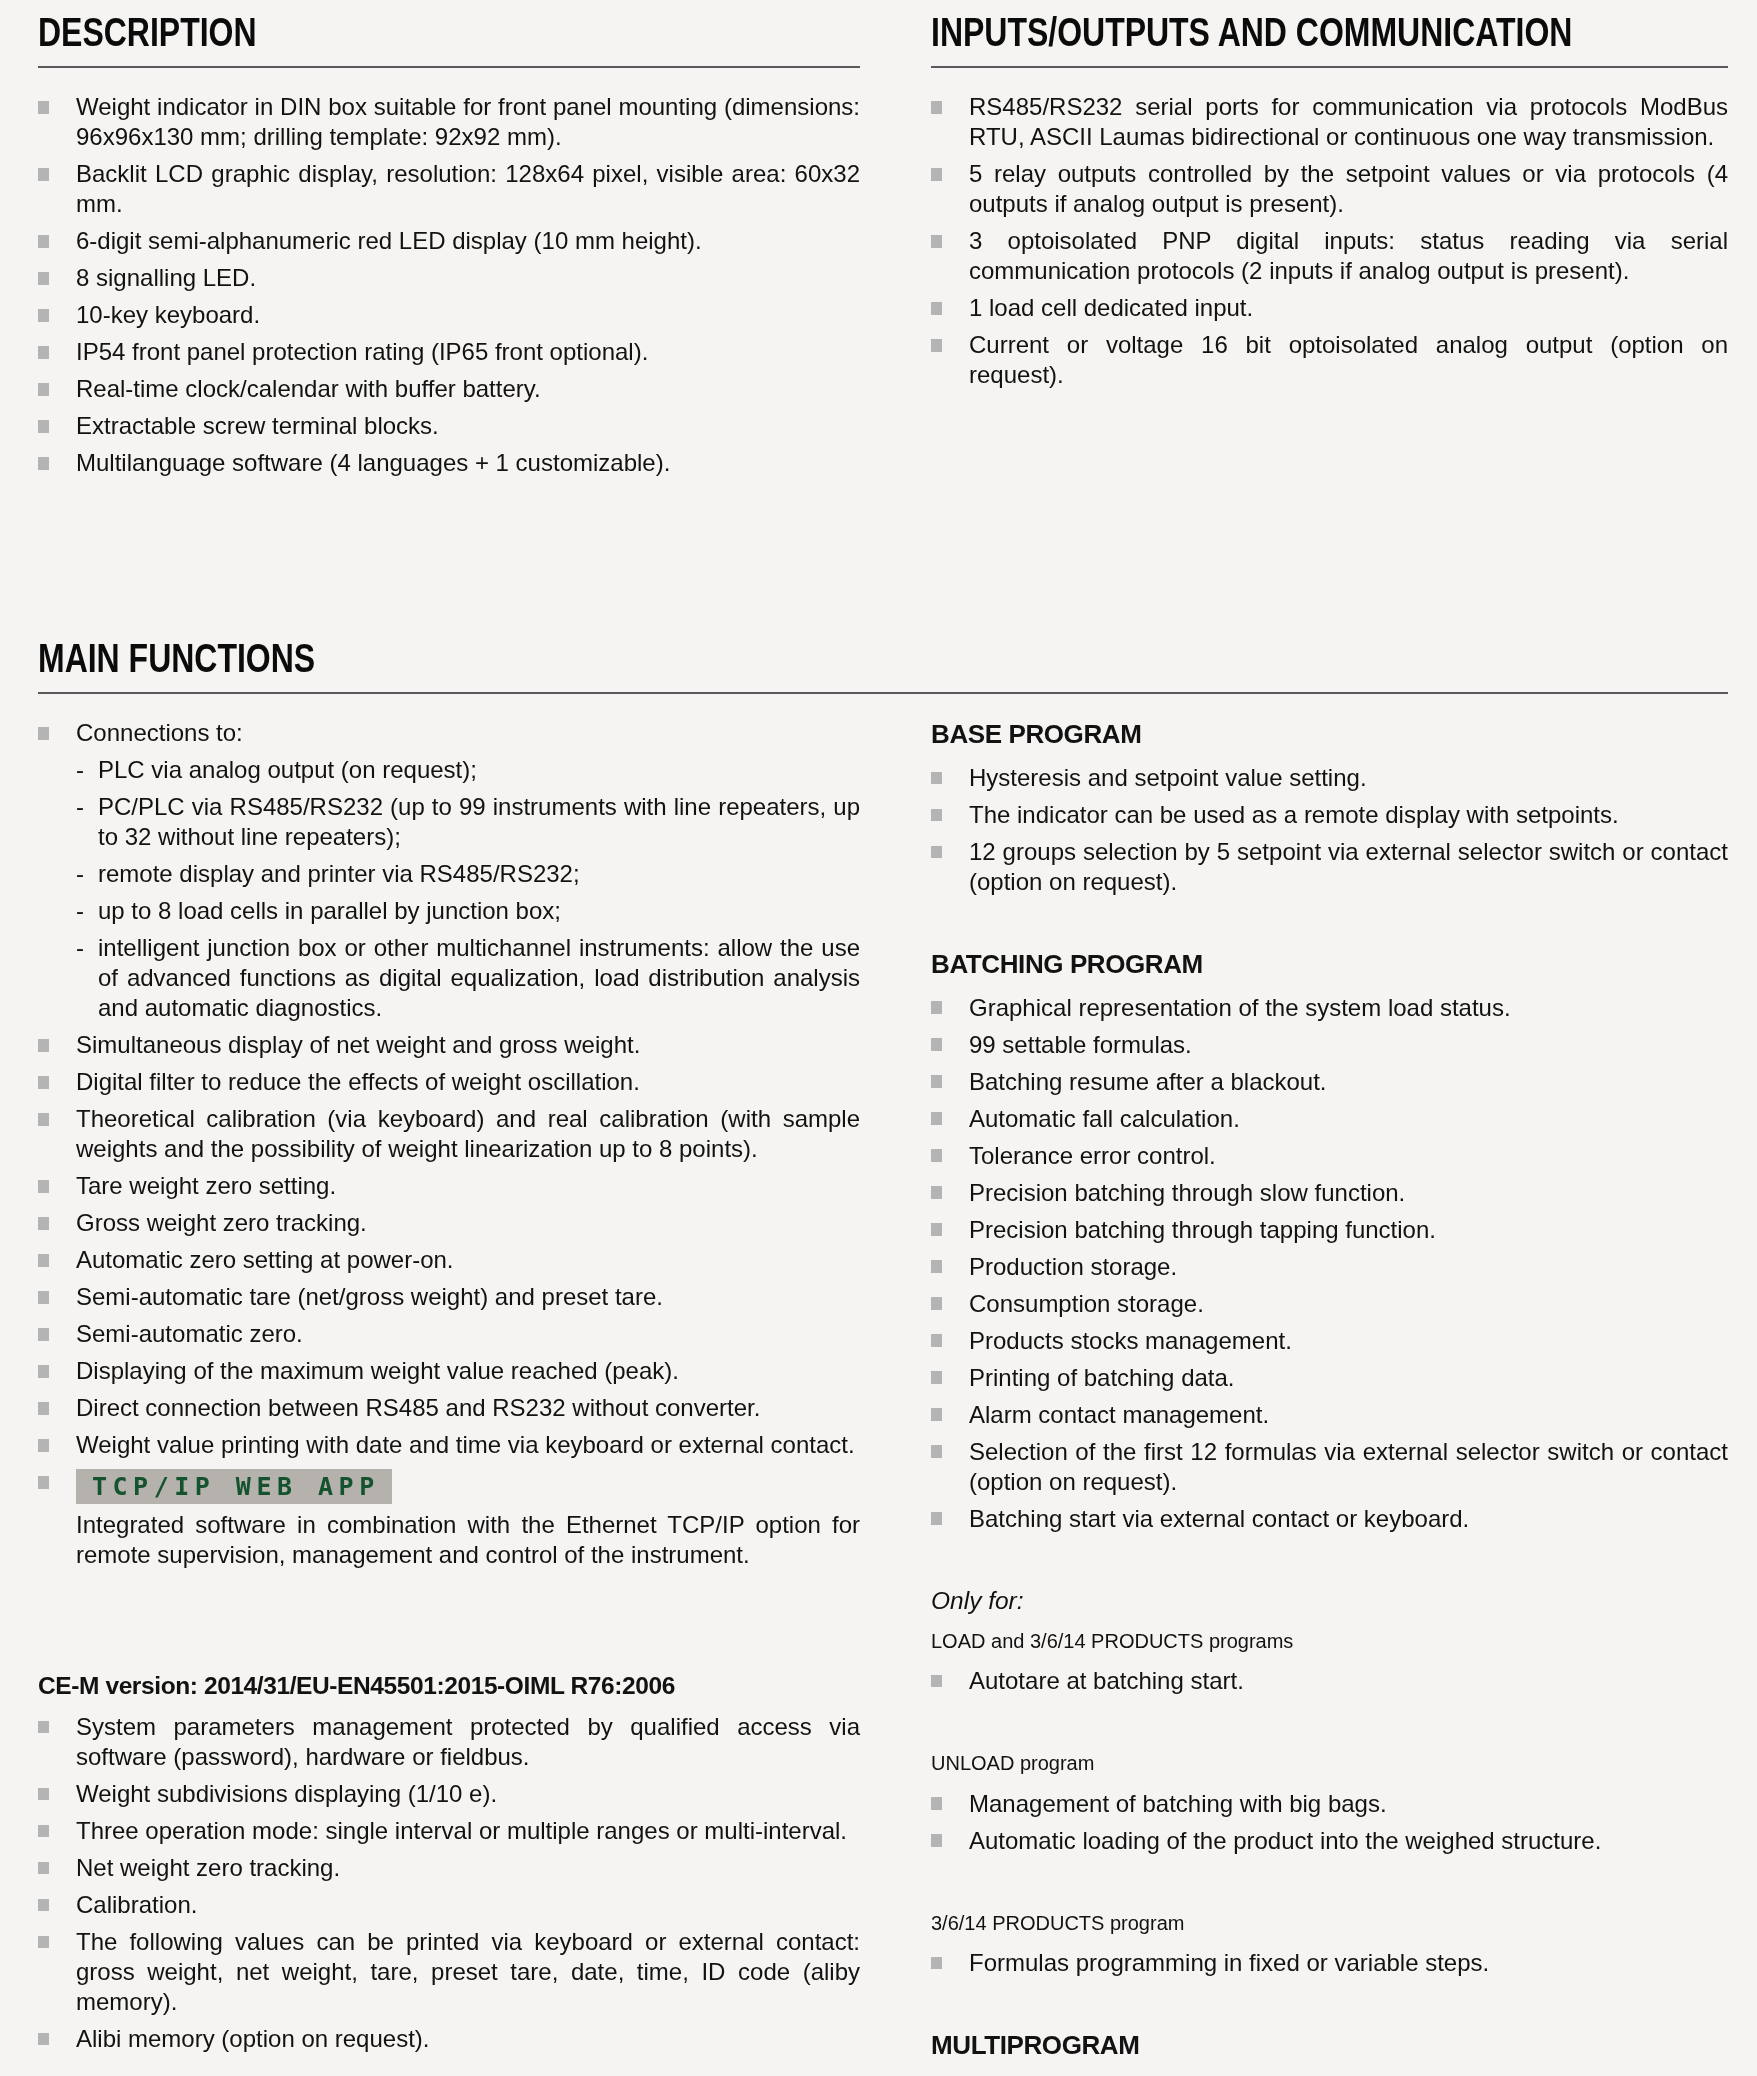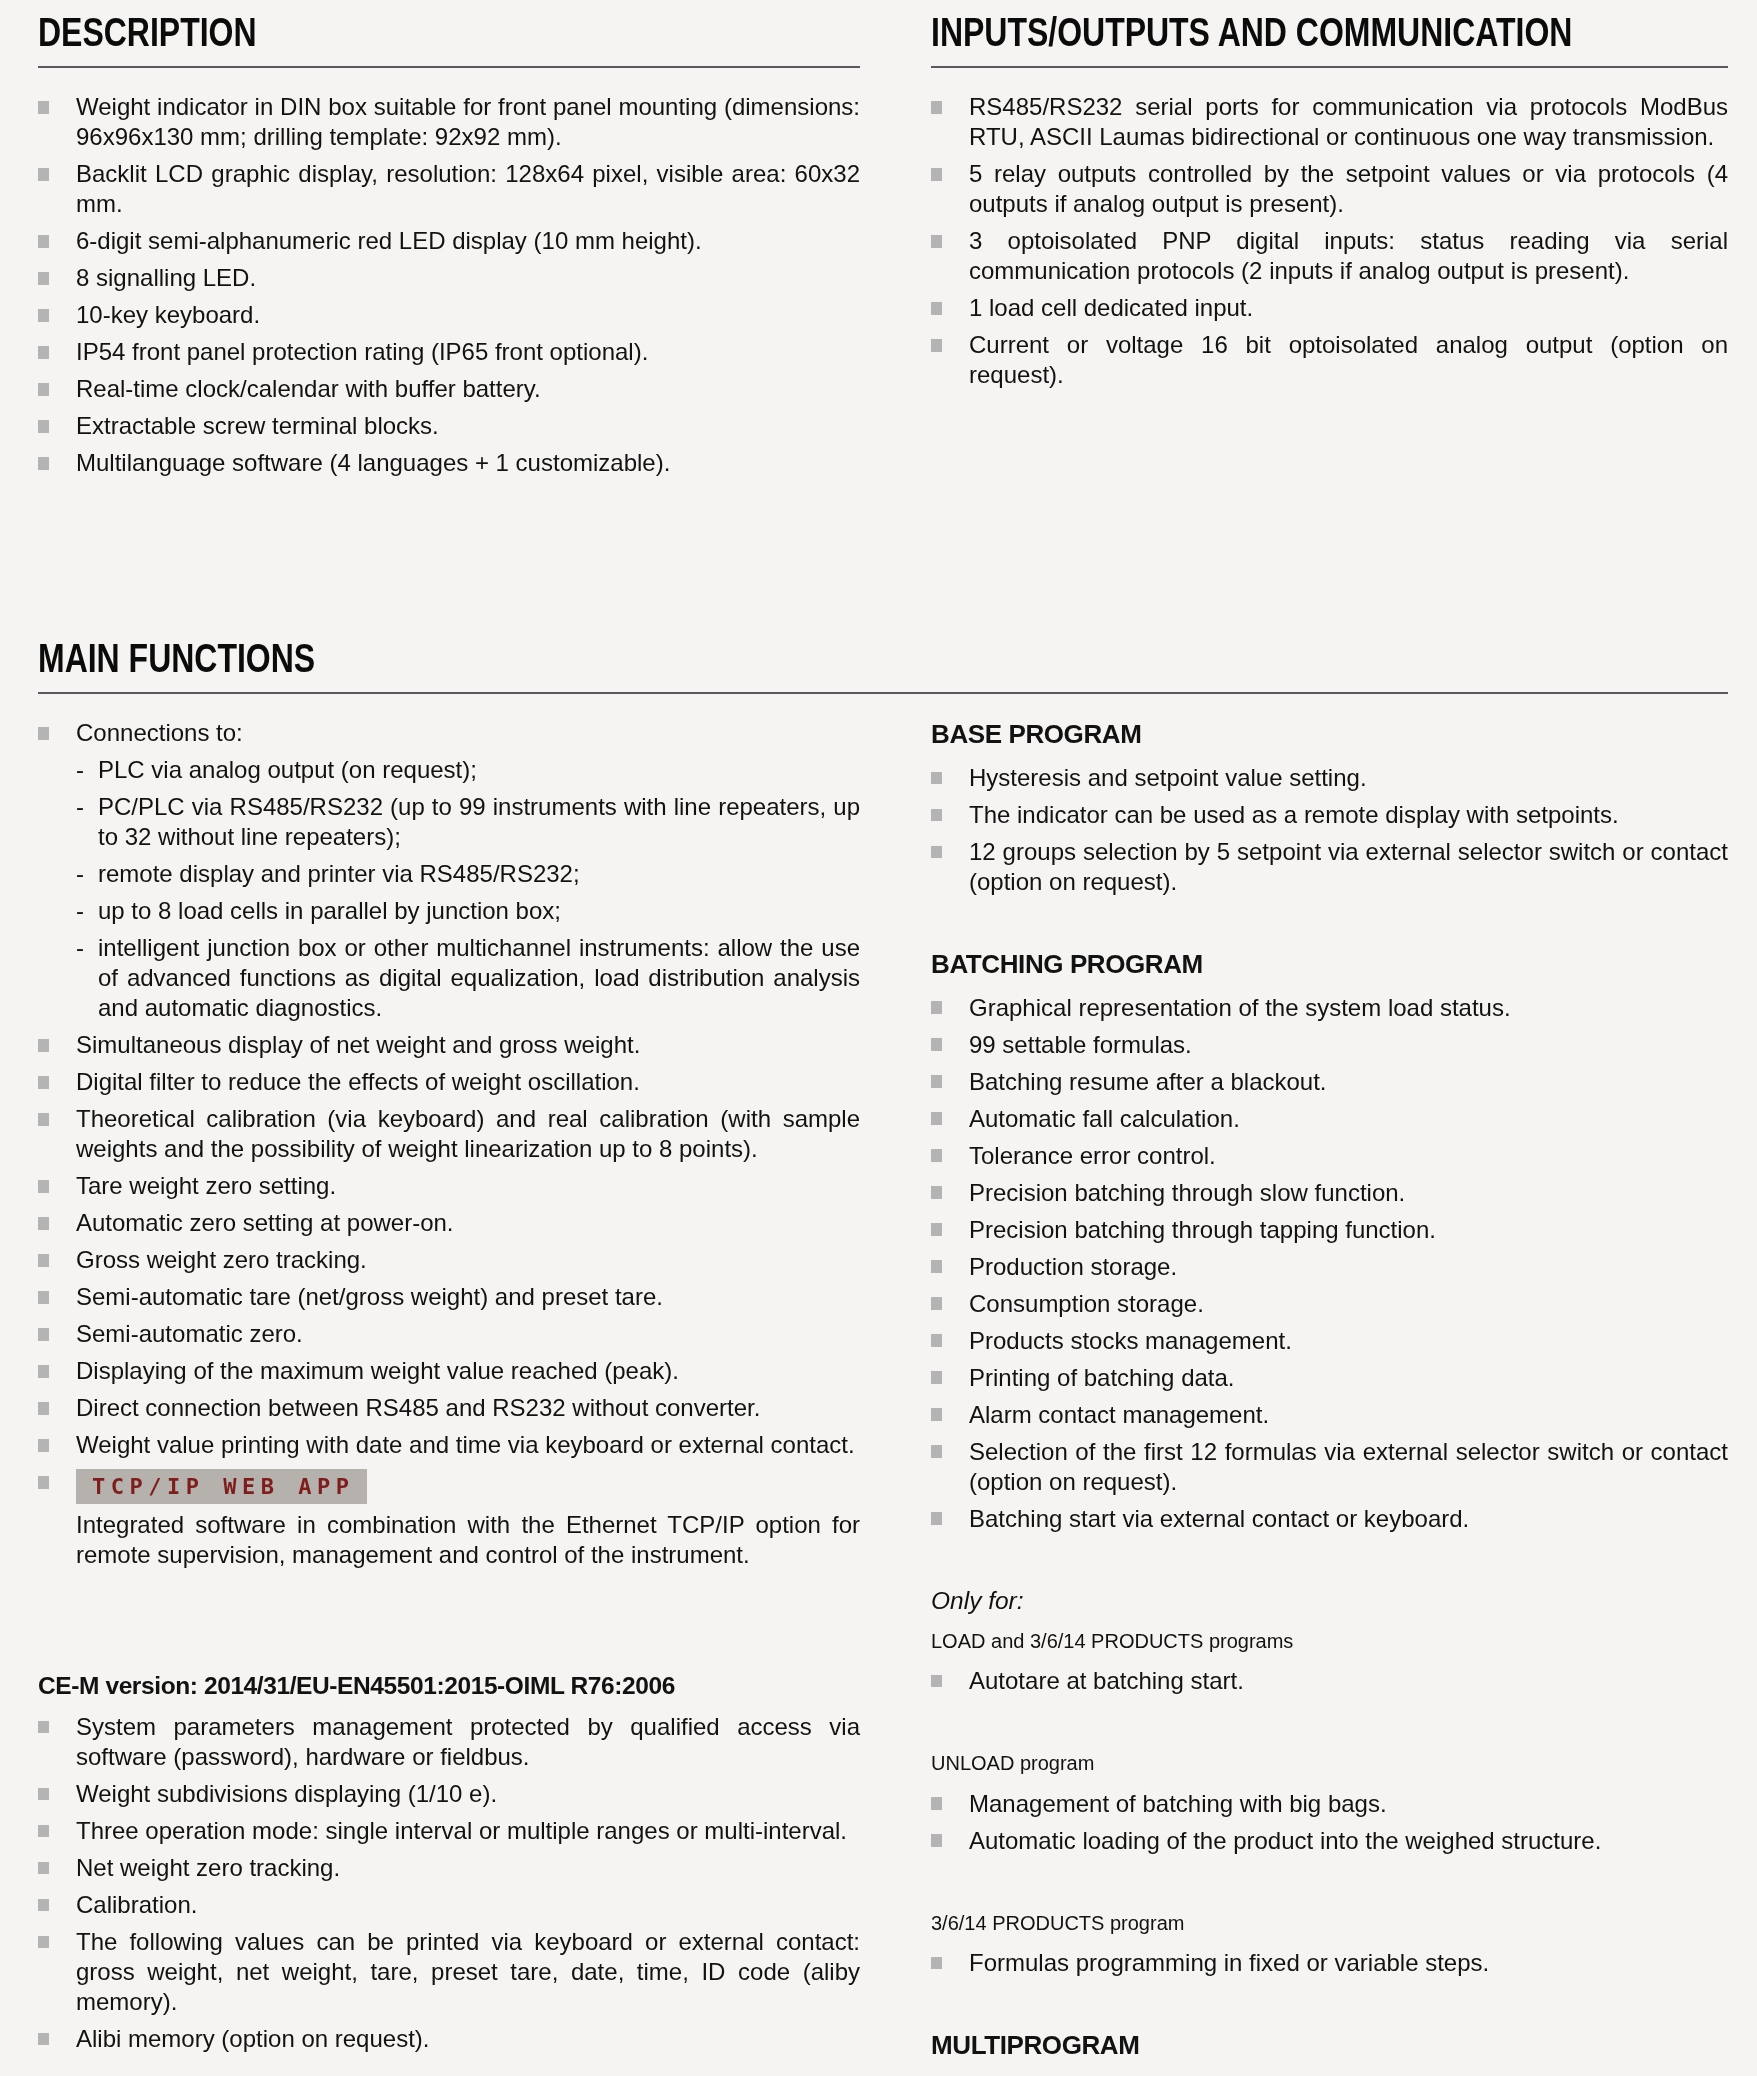--- a/index.html
+++ b/index.html
@@ -90,24 +90,24 @@
     line-height:32px;
     font-style:italic;
     margin:0 0 8px 0;
   }
   .gap{ height:44px; }
   .gap.lg{ height:93px; }
 
   .badge{
     display:inline-block;
     background:#b5b2ae;
-    color:#7f1d1d;
+    color:#14532d;
     font-family:"DejaVu Sans Mono", monospace;
     font-weight:bold;
-    font-size:22px;
+    font-size:25px;
     line-height:24px;
     letter-spacing:5.5px;
     padding:5.5px 12.6px 5.5px 16px;
     margin:1.6px 0 6.3px 0;
   }
   .badge-text{
     font-size:24px;
     line-height:30px;
     text-align:justify;
   }
@@ -234,25 +234,25 @@
           <div class="b">
             <span class="sq"></span>
             <div class="bt">Theoretical calibration (via keyboard) and real calibration (with sample weights and the possibility of weight linearization up to 8 points).</div>
           </div>
           <div class="b">
             <span class="sq"></span>
             <div class="bt">Tare weight zero setting.</div>
           </div>
           <div class="b">
             <span class="sq"></span>
+            <div class="bt">Gross weight zero tracking.</div>
+          </div>
+          <div class="b">
+            <span class="sq"></span>
             <div class="bt">Automatic zero setting at power-on.</div>
-          </div>
-          <div class="b">
-            <span class="sq"></span>
-            <div class="bt">Gross weight zero tracking.</div>
           </div>
           <div class="b">
             <span class="sq"></span>
             <div class="bt">Semi-automatic tare (net/gross weight) and preset tare.</div>
           </div>
           <div class="b">
             <span class="sq"></span>
             <div class="bt">Semi-automatic zero.</div>
           </div>
           <div class="b">

